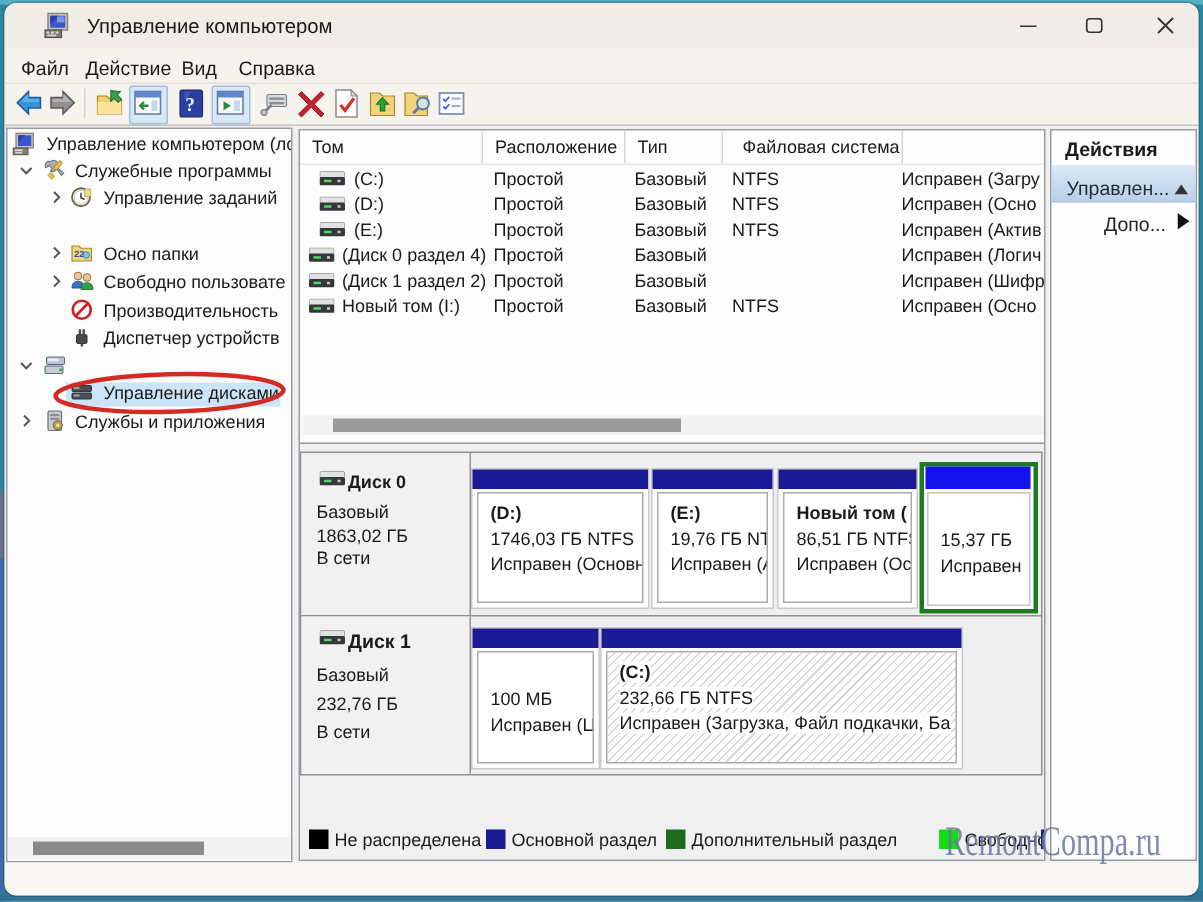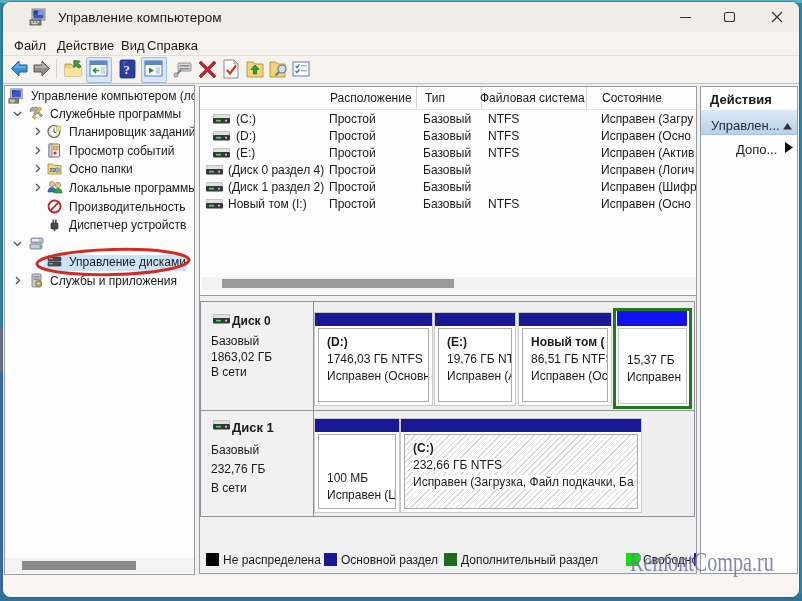--- a/index.html
+++ b/index.html
@@ -108,21 +108,21 @@
         <svg width="44" height="30">
           <path d="M17 10 L27 20 M27 10 L17 20" stroke="#333" stroke-width="1.2"></path>
         </svg>
       </div>
   </div>
 
   <div id="menubar">
     <span style="left:11px">Файл</span>
     <span style="left:54px">Действие</span>
     <span style="left:118px">Вид</span>
-    <span style="left:144px">Справка</span>
+    <span style="left:156px">Справка</span>
   </div>
 
   <div id="toolbar">
     <svg class="abs" style="left:7px;top:3px" width="19" height="20" viewBox="0 0 19 20">
       <path d="M9 2 L1.5 9.5 L9 17 L9 13 L17 13 L17 6 L9 6 Z" fill="#3894d8" stroke="#1a5f98" stroke-width="1"></path>
       <path d="M9 3.5 L3.5 9 L16 9 L16 7 L9 7 Z" fill="#6cb4e8" opacity="0.8"></path>
     </svg>
     <svg class="abs" style="left:29px;top:3px" width="19" height="20" viewBox="0 0 19 20">
       <path d="M10 2 L17.5 9.5 L10 17 L10 13 L2 13 L2 6 L10 6 Z" fill="#909090" stroke="#5a5a5a" stroke-width="1"></path>
       <path d="M10 3.5 L15.5 9 L3 9 L3 7 L10 7 Z" fill="#b8b8b8" opacity="0.8"></path>
@@ -213,33 +213,21 @@
       <div class="trow" style="top:36px">
         <svg class="chev" style="left:28px;top:5px" width="9" height="9">
             <path d="M3 1 L6.5 4.5 L3 8" stroke="#555" stroke-width="1.3" fill="none"></path>
           </svg>
         <svg class="ticon" style="left:42px" width="15" height="15" viewBox="0 0 15 15">
           <circle cx="7" cy="7.5" r="6" fill="#f5f3ee" stroke="#6b6458" stroke-width="1.2"></circle>
           <circle cx="7" cy="7.5" r="4.6" fill="#fff" stroke="#c5bfae" stroke-width="0.6"></circle>
           <path d="M7 4.5 L7 7.8 L9.4 9" stroke="#3a3a3a" stroke-width="1" fill="none"></path>
           <rect x="9.5" y="2" width="4" height="5" fill="#f0d98c" stroke="#b09b4e" stroke-width="0.5"></rect>
         </svg>
-        <span class="lbl" style="left:64px">Планировщик заданий</span>
-      </div>
-      <div class="trow" style="top:55px">
-        <svg class="chev" style="left:28px;top:5px" width="9" height="9">
-            <path d="M3 1 L6.5 4.5 L3 8" stroke="#555" stroke-width="1.3" fill="none"></path>
-          </svg>
-        <svg class="ticon" style="left:42px" width="15" height="15" viewBox="0 0 15 15">
-          <rect x="2" y="1" width="10.5" height="13" rx="1" fill="#f3f0ea" stroke="#7a7466" stroke-width="1"></rect>
-          <rect x="2" y="1" width="3" height="13" fill="#c8cfe8" stroke="#7a7466" stroke-width="0.7"></rect>
-          <rect x="6.5" y="3" width="4.5" height="4" fill="#e8bb3f" stroke="#a8842a" stroke-width="0.5"></rect>
-          <circle cx="8" cy="10" r="1.6" fill="#c43a3a"></circle>
-        </svg>
-        <span class="lbl" style="left:64px">Просмотр событий</span>
+        <span class="lbl" style="left:64px">Управление заданий</span>
       </div>
       <div class="trow" style="top:73px">
         <svg class="chev" style="left:28px;top:5px" width="9" height="9">
             <path d="M3 1 L6.5 4.5 L3 8" stroke="#555" stroke-width="1.3" fill="none"></path>
           </svg>
         <svg class="ticon" style="left:42px" width="15" height="15" viewBox="0 0 15 15">
           <path d="M1 3 L5.5 3 L7 4.5 L14 4.5 L14 13 L1 13 Z" fill="#f4d57a" stroke="#a8872f" stroke-width="0.8"></path>
           <text x="2.5" y="10.5" font-size="6" font-weight="bold" fill="#2a52a8" font-family="Liberation Sans">22</text>
           <circle cx="10.5" cy="9" r="2.2" fill="#7ec4e8" stroke="#3a7aa8" stroke-width="0.6"></circle>
         </svg>
@@ -248,21 +236,21 @@
       <div class="trow" style="top:92px">
         <svg class="chev" style="left:28px;top:5px" width="9" height="9">
             <path d="M3 1 L6.5 4.5 L3 8" stroke="#555" stroke-width="1.3" fill="none"></path>
           </svg>
         <svg class="ticon" style="left:42px" width="16" height="15" viewBox="0 0 16 15">
           <circle cx="5" cy="4" r="2.6" fill="#e8c49a" stroke="#8a6a3a" stroke-width="0.6"></circle>
           <path d="M1 12 Q1 7.5 5 7.5 Q9 7.5 9 12 Z" fill="#3a6fc4" stroke="#24498a" stroke-width="0.6"></path>
           <circle cx="11" cy="5" r="2.6" fill="#e8c49a" stroke="#8a6a3a" stroke-width="0.6"></circle>
           <path d="M7 13 Q7 8.5 11 8.5 Q15 8.5 15 13 Z" fill="#3aa04a" stroke="#1f6a2e" stroke-width="0.6"></path>
         </svg>
-        <span class="lbl" style="left:64px">Локальные программы</span>
+        <span class="lbl" style="left:64px">Свободно пользовате</span>
       </div>
       <div class="trow" style="top:111px">
         <svg class="ticon" style="left:42px" width="15" height="15" viewBox="0 0 15 15">
           <circle cx="7.5" cy="7.5" r="6" fill="#fdfdfd" stroke="#cc2222" stroke-width="1.8"></circle>
           <path d="M3.2 11.8 L11.8 3.2" stroke="#cc2222" stroke-width="1.8"></path>
         </svg>
         <span class="lbl" style="left:64px">Производительность</span>
       </div>
       <div class="trow" style="top:129px">
         <svg class="ticon" style="left:42px" width="15" height="15" viewBox="0 0 15 15">
@@ -308,31 +296,31 @@
       </div>
       <svg class="abs" style="left:29px;top:161px" width="158" height="30">
         <ellipse cx="79" cy="15" rx="76" ry="12.5" fill="none" stroke="#d42a24" stroke-width="3" transform="rotate(-1.5 79 15)"></ellipse>
       </svg>
       <div id="treescroll">
           <div id="treethumb"></div>
         </div>
     </div>
     <div id="middle">
       <div id="vollist">
+        <div class="vh" style="left:0;width:121px">
+            <span>Том</span>
+          </div>
         <div class="vh" style="left:122px;width:94px">
             <span>Расположение</span>
           </div>
         <div class="vh" style="left:217px;width:64px">
             <span>Тип</span>
           </div>
-        <div class="vh" style="left:275px;width:111px">
+        <div class="vh" style="left:290px;width:111px">
             <span style="left:5px">Файловая система</span>
-          </div>
-        <div class="vh" style="left:394px;width:102px">
-            <span>Состояние</span>
           </div>
         <div style="position:absolute;left:0;top:22px;width:100%;height:1px;background:#e4e4e4"></div>
         <div class="vrow" style="top:23px">
           <svg class="abs" style="left:13px;top:4px" width="17" height="10" viewBox="0 0 17 10">
               <rect x="0.3" y="0.3" width="16.4" height="4.4" rx="1" fill="#e0e2e0" stroke="#9a9a9a" stroke-width="0.6"></rect>
               <rect x="0" y="4" width="17" height="5.5" rx="1" fill="#34373c"></rect>
               <rect x="3" y="5.8" width="5" height="1.7" fill="#4ed862"></rect>
               <rect x="12" y="5.8" width="2" height="1.7" fill="#c8c8c8"></rect>
             </svg>
           <span class="vc" style="left:36px">(C:)</span>
@@ -465,21 +453,21 @@
                 <rect x="12" y="5.8" width="2" height="1.7" fill="#c8c8c8"></rect>
               </svg>
             <div style="left:31px;top:9px;font-weight:bold;font-size:13px">Диск 1</div>
             <div style="top:32px">Базовый</div>
             <div style="top:51px">232,76 ГБ</div>
             <div style="top:70px">В сети</div>
           </div>
           <div class="part" style="left:113px;width:86px;top:7px;height:95px">
             <div class="pstripe"></div>
             <div class="pinner">
-              <div style="margin-top:36px">100 МБ</div>
+              <div style="margin-top:24px">100 МБ</div>
               <div style="margin-top:3px">Исправен (Ц</div>
             </div>
           </div>
           <div class="part" style="left:199px;width:242px;top:7px;height:95px">
             <div class="pstripe"></div>
             <div class="pinner" style="background:repeating-linear-gradient(135deg,#ffffff 0px,#ffffff 3px,#d8d8d8 3px,#d8d8d8 4px)">
               <div style="margin-top:6px;font-weight:bold"><span style="background:#fff">(C:)</span></div>
               <div style="margin-top:3px"><span style="background:#fff">232,66 ГБ NTFS</span></div>
               <div style="margin-top:3px"><span style="background:#fff">Исправен (Загрузка, Файл подкачки, Ба</span></div>
             </div>

